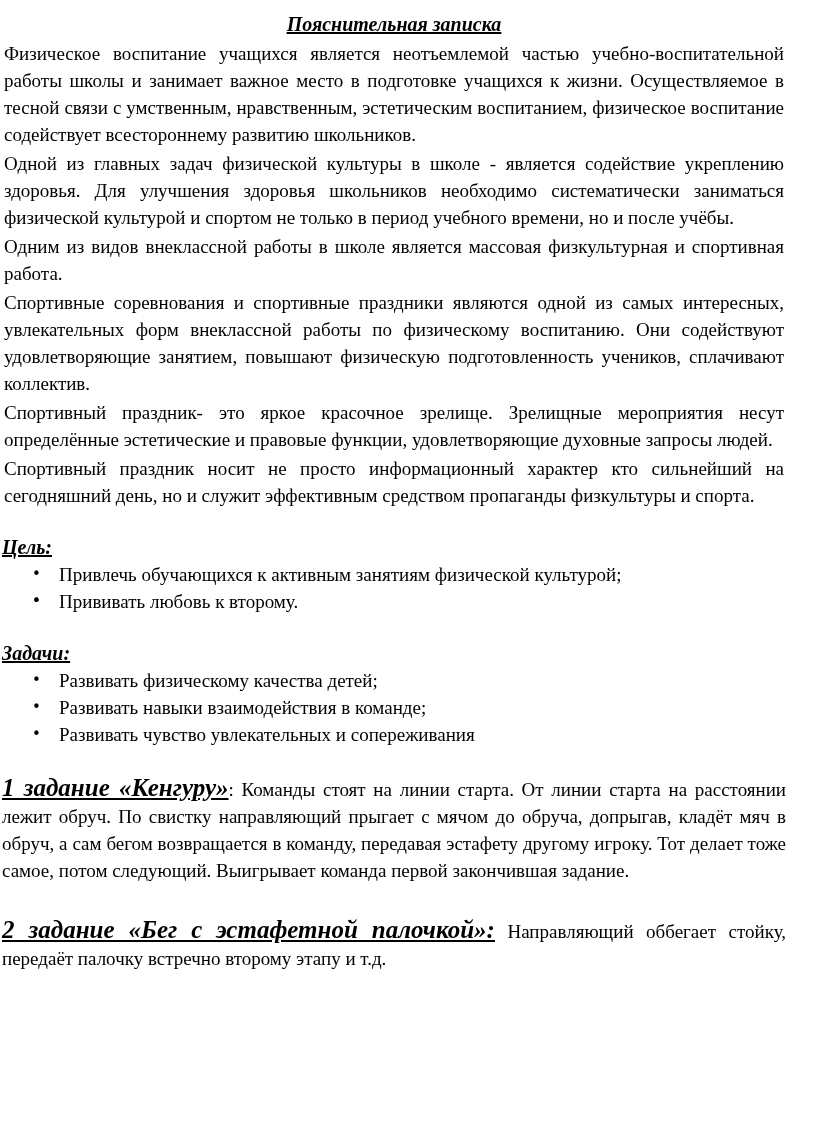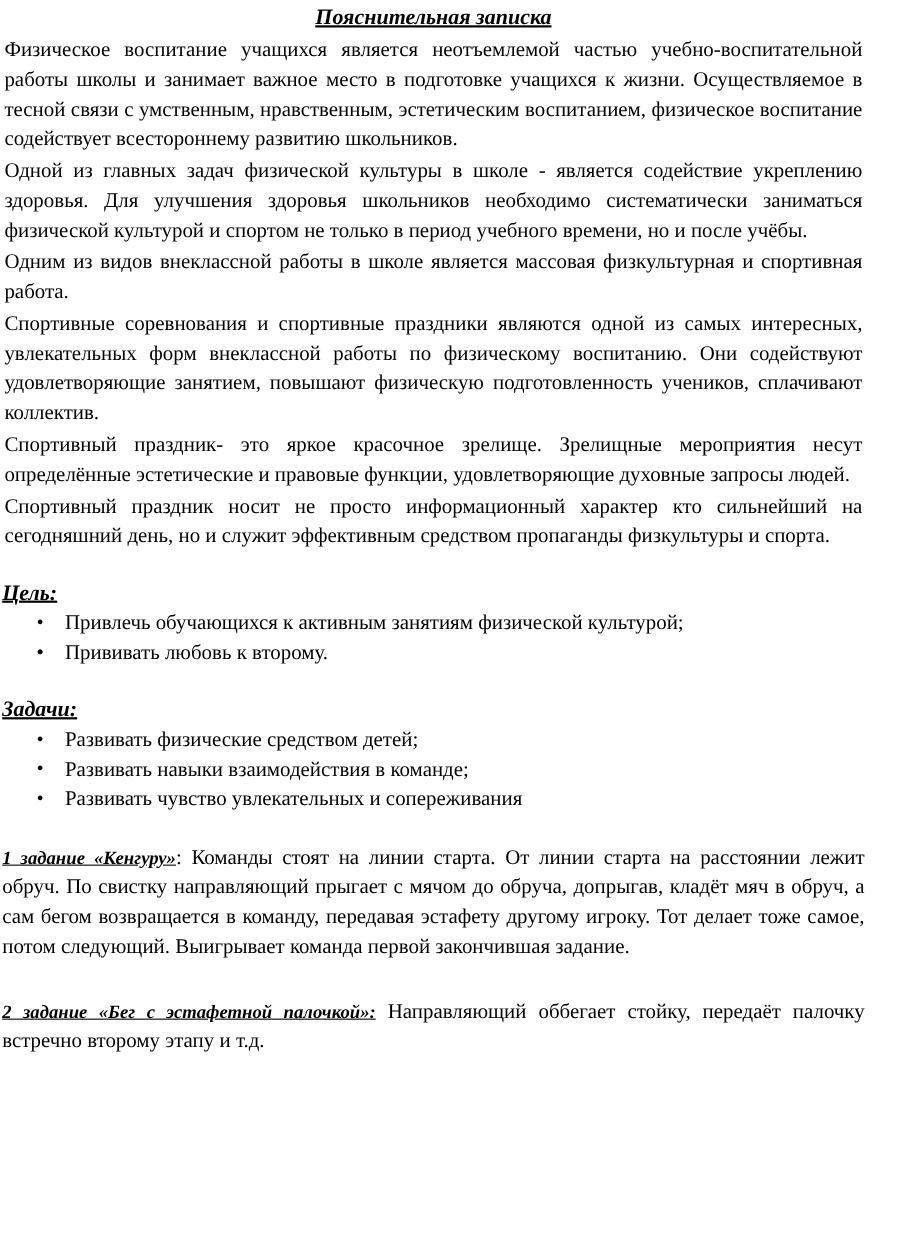--- a/index.html
+++ b/index.html
@@ -9,21 +9,21 @@
   }
   .page {
     width: 788px;
     height: 1126px;
     background: #ffffff;
     color: #000000;
     font-family: "Liberation Serif", "DejaVu Serif", serif;
     font-size: 19px;
     line-height: 27px;
     box-sizing: border-box;
-    padding: 3px 2px 0 2px;
+    padding: 11px 2px 0 2px;
     overflow: hidden;
   }
   .doc-title {
     text-align: center;
     font-weight: bold;
     font-style: italic;
     text-decoration: underline;
     font-size: 20px;
     line-height: 27px;
     margin: 0;
@@ -62,21 +62,21 @@
     margin: 26px 0 0 0;
     text-align: justify;
   }
   p.task-para-2 {
     margin: 32px 0 8px 0;
   }
   .task-heading {
     font-weight: bold;
     font-style: italic;
     text-decoration: underline;
-    font-size: 17px;
+    font-size: 25px;
   }
 </style>
 </head>
 <body>
 
 <div class="page">
 
   <h1 class="doc-title">Пояснительная записка</h1>
 
   <p class="body-para">Физическое воспитание учащихся является неотъемлемой частью учебно-воспитательной работы школы и занимает важное место в подготовке учащихся к жизни. Осуществляемое в тесной связи с умственным, нравственным, эстетическим воспитанием, физическое воспитание содействует всестороннему развитию школьников.</p>
@@ -98,21 +98,21 @@
     <li>
       <span class="bullet-glyph">•</span>
       <span>Прививать любовь к второму.</span>
     </li>
   </ul>
 
   <h2 class="section-heading">Задачи:</h2>
   <ul class="bullet-list">
     <li>
       <span class="bullet-glyph">•</span>
-      <span>Развивать физические средством детей;</span>
+      <span>Развивать физическому качества детей;</span>
     </li>
     <li>
       <span class="bullet-glyph">•</span>
       <span>Развивать навыки взаимодействия в команде;</span>
     </li>
     <li>
       <span class="bullet-glyph">•</span>
       <span>Развивать чувство увлекательных и сопереживания</span>
     </li>
   </ul>

